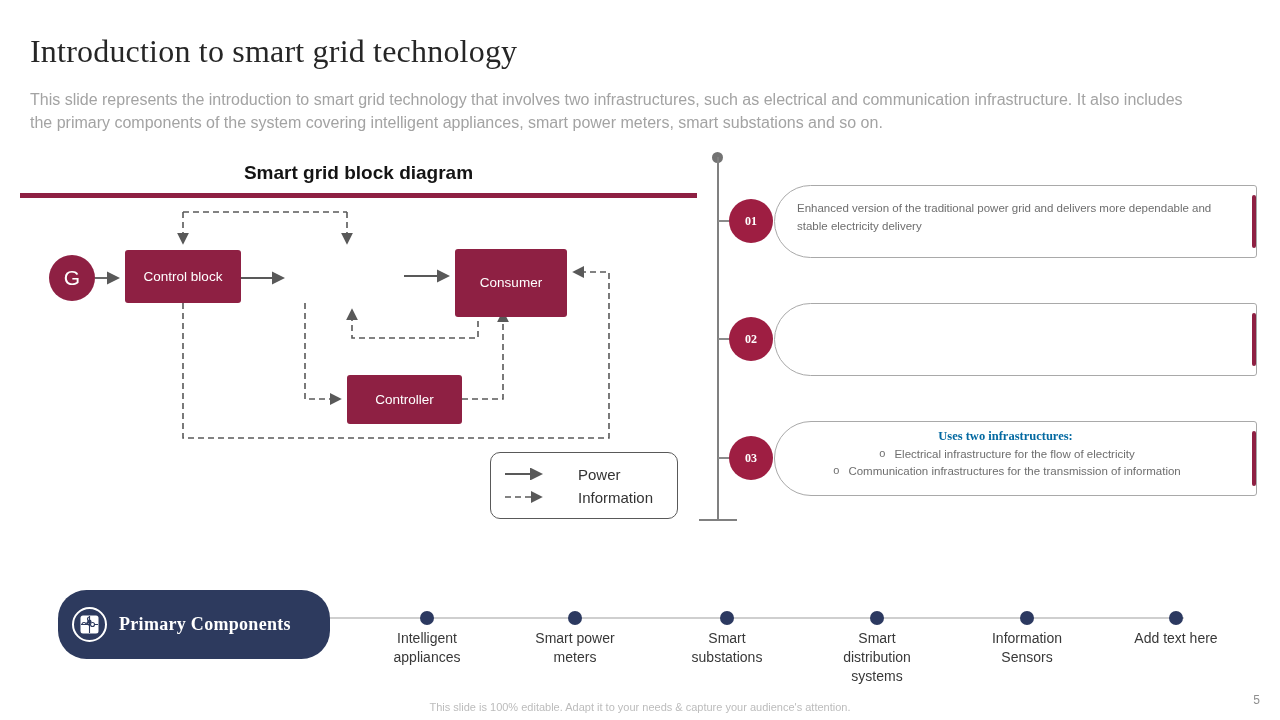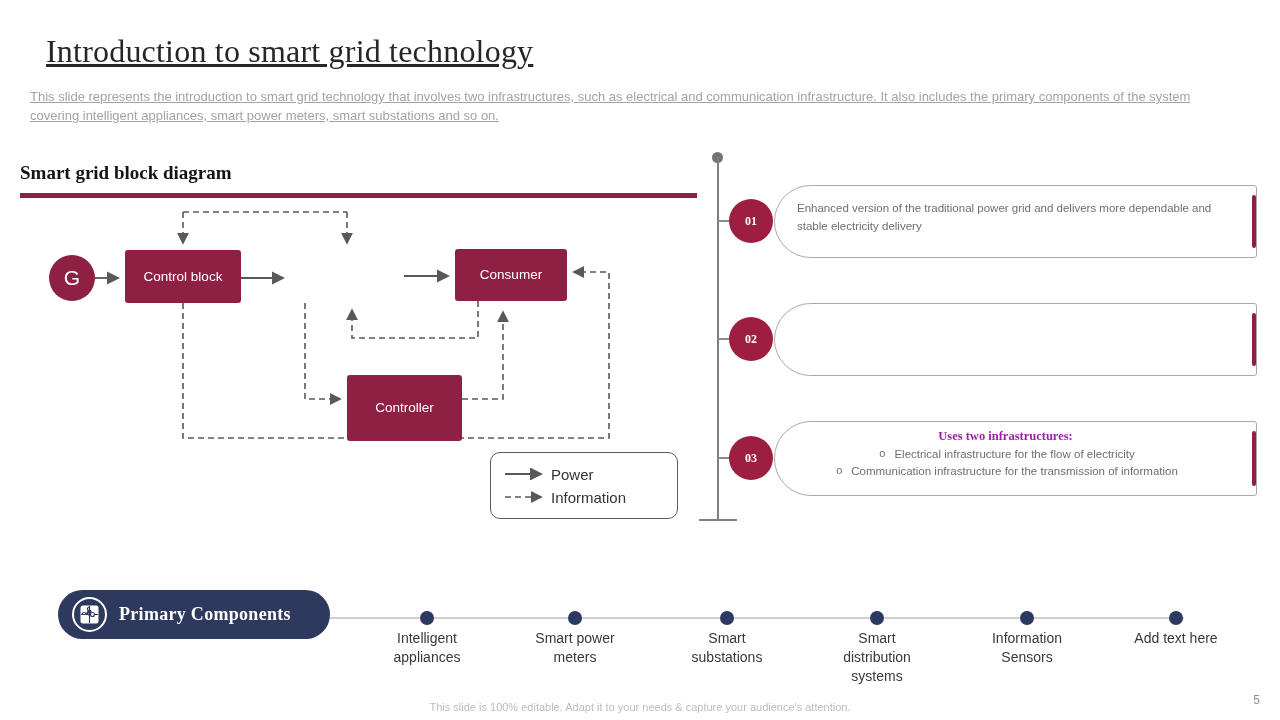--- a/index.html
+++ b/index.html
@@ -5,53 +5,53 @@
   * { margin:0; padding:0; box-sizing:border-box; }
   html,body { width:1280px; height:720px; }
   body {
     font-family:"Liberation Sans", sans-serif;
     background:#ffffff; position:relative; overflow:hidden;
   }
   .abs { position:absolute; }
 
   
   .slide-title {
-    left:46px; top:33px; width:900px;
+    left:30px; top:33px; width:900px;
     font-family:"Liberation Serif", serif;
-    font-size:32px; font-weight:400; color:#262626; letter-spacing:.2px;text-decoration:underline;
+    font-size:32px; font-weight:400; color:#262626; letter-spacing:.2px;
   }
   .slide-subtitle {
     left:30px; top:88px; width:1178px;
-    font-size:13px; line-height:1.45; color:#a3a3a3;text-decoration:underline;
+    font-size:16px; line-height:1.45; color:#a3a3a3;
   }
 
   
   .diagram { left:0; top:150px; width:712px; height:398px; }
   .diagram-title {
-    left:20px; top:12px; width:677px; 
-    font-family:Liberation Serif, serif; font-weight:700;
+    left:20px; top:12px; width:677px; text-align:center;
+    font-family:Liberation Sans, sans-serif; font-weight:700;
     font-size:19px; color:#141414;
   }
   .diagram-underline { left:20px; top:43px; width:677px; height:5px; background:#8E2043; }
   .node {
     background:#8E2043; color:#fff; border-radius:3px;
     display:flex; align-items:center; justify-content:center; text-align:center;
     font-size:13.5px; line-height:1.3; padding:4px 6px;
   }
   .g-circle {
     left:49px; top:105px; width:46px; height:46px; border-radius:50%;
     background:#8E2043; color:#fff; font-size:21px;
     display:flex; align-items:center; justify-content:center;
   }
   .legend-box {
     left:490px; top:302px; width:188px; height:67px;
     border:1.5px solid #595959; border-radius:10px;
     display:flex; flex-direction:column; justify-content:center; gap:6px; padding:4px 12px;
   }
-  .legend-row { display:flex; align-items:center; gap:0; }
+  .legend-row { display:flex; align-items:center; gap:27px; }
   .legend-row span { font-size:15px; color:#333; }
 
   
   .v-line   { left:717px; top:157px; width:2px; height:363px; background:#808080; }
   .v-dot    { left:712px; top:152px; width:11px; height:11px; border-radius:50%; background:#737373; }
   .v-tick   { left:699px; top:519px; width:38px; height:2px; background:#808080; }
   .connector{ left:718px; width:16px; height:2px; background:#8a8a8a; }
   .num-circle {
     width:44px; height:44px; left:729px; border-radius:50%;
     background:#9E1E42; color:#fff;
@@ -65,29 +65,29 @@
     padding:0 42px 8px 22px;
     align-items:center;
   }
   .point-box .bar {
     position:absolute; right:0; top:9px; bottom:9px; width:4px;
     background:#8E2043; border-radius:2px;
   }
   .point-text { font-size:11.5px; line-height:1.5; color:#6e6e6e; }
   .point-heading {
     font-family:"Liberation Serif", serif; font-weight:700;
-    font-size:12.5px; color:#a21caf; margin-bottom:2px;
+    font-size:12.5px; color:#0369a1; margin-bottom:2px;
   }
   .bullet-row { display:flex; gap:9px; font-size:11.5px; line-height:1.45; color:#6e6e6e; padding-left:3px; }
   .bullet-marker { font-size:11px; color:#6e6e6e; }
 
   
   .h-line { left:322px; top:617px; width:862px; height:1.5px; background:#cfcfcf; }
   .pill {
-    left:58px; top:590px; width:272px; height:49px; border-radius:28.5px;
+    left:58px; top:590px; width:272px; height:69px; border-radius:28.5px;
     background:#2D3A5E; display:flex; align-items:center; z-index:2;
   }
   .pill-icon {
     width:35px; height:35px; border:2.5px solid #fff; border-radius:50%;
     margin-left:14px; display:flex; align-items:center; justify-content:center;
   }
   .pill-label {
     margin-left:12px; color:#fff; font-family:"Liberation Serif", serif;
     font-weight:700; font-size:18px; letter-spacing:.3px;
   }
@@ -130,22 +130,22 @@
       <path d="M347,62 L347,93" marker-end="url(#arr)"></path>
       <path d="M183,153 L183,288 L609,288 L609,122 L574,122" marker-end="url(#arr)"></path>
       <path d="M305,153 L305,249 L340,249" marker-end="url(#arr)"></path>
       <path d="M478,151 L478,188 L352,188 L352,160" marker-end="url(#arr)"></path>
       <path d="M462,249 L503,249 L503,162" marker-end="url(#arr)"></path>
     </g>
   </svg>
 
   <div class="abs g-circle">G</div>
   <div class="abs node" style="left:125px;top:100px;width:116px;height:53px;">Control block</div>
-  <div class="abs node" style="left:455px;top:99px;width:112px;height:52px;">Consumer</div>
-  <div class="abs node" style="left:347px;top:225px;width:115px;height:66px;">Controller</div>
+  <div class="abs node" style="left:455px;top:99px;width:112px;height:68px;">Consumer</div>
+  <div class="abs node" style="left:347px;top:225px;width:115px;height:49px;">Controller</div>
 
   <div class="abs legend-box">
     <div class="legend-row">
       <svg width="48" height="12">
         <path d="M2,6 L38,6" stroke="#595959" stroke-width="1.8" marker-end="url(#arr)" fill="none"></path>
       </svg>
       <span>Power</span>
     </div>
     <div class="legend-row">
       <svg width="48" height="12">
@@ -176,21 +176,21 @@
 <div class="abs connector" style="top:457px;"></div>
 <div class="abs num-circle" style="top:436px;">03</div>
 <div class="abs point-box" style="top:421px;height:75px;">
   <div class="point-heading">Uses two infrastructures:</div>
   <div class="bullet-row">
     <span class="bullet-marker">o</span>
     <span>Electrical infrastructure for the flow of electricity</span>
   </div>
   <div class="bullet-row">
     <span class="bullet-marker">o</span>
-    <span>Communication infrastructure for the transmission of information</span>
+    <span>Communication infrastructures for the transmission of information</span>
   </div>
   <div class="bar"></div>
 </div>
 
 <div class="abs h-line"></div>
 
 <div class="abs pill">
   <div class="pill-icon">
     <svg width="21" height="21" viewBox="0 0 21 21">
       <rect x="1.5" y="1.5" width="18" height="18" rx="2.5" fill="#ffffff"></rect>

